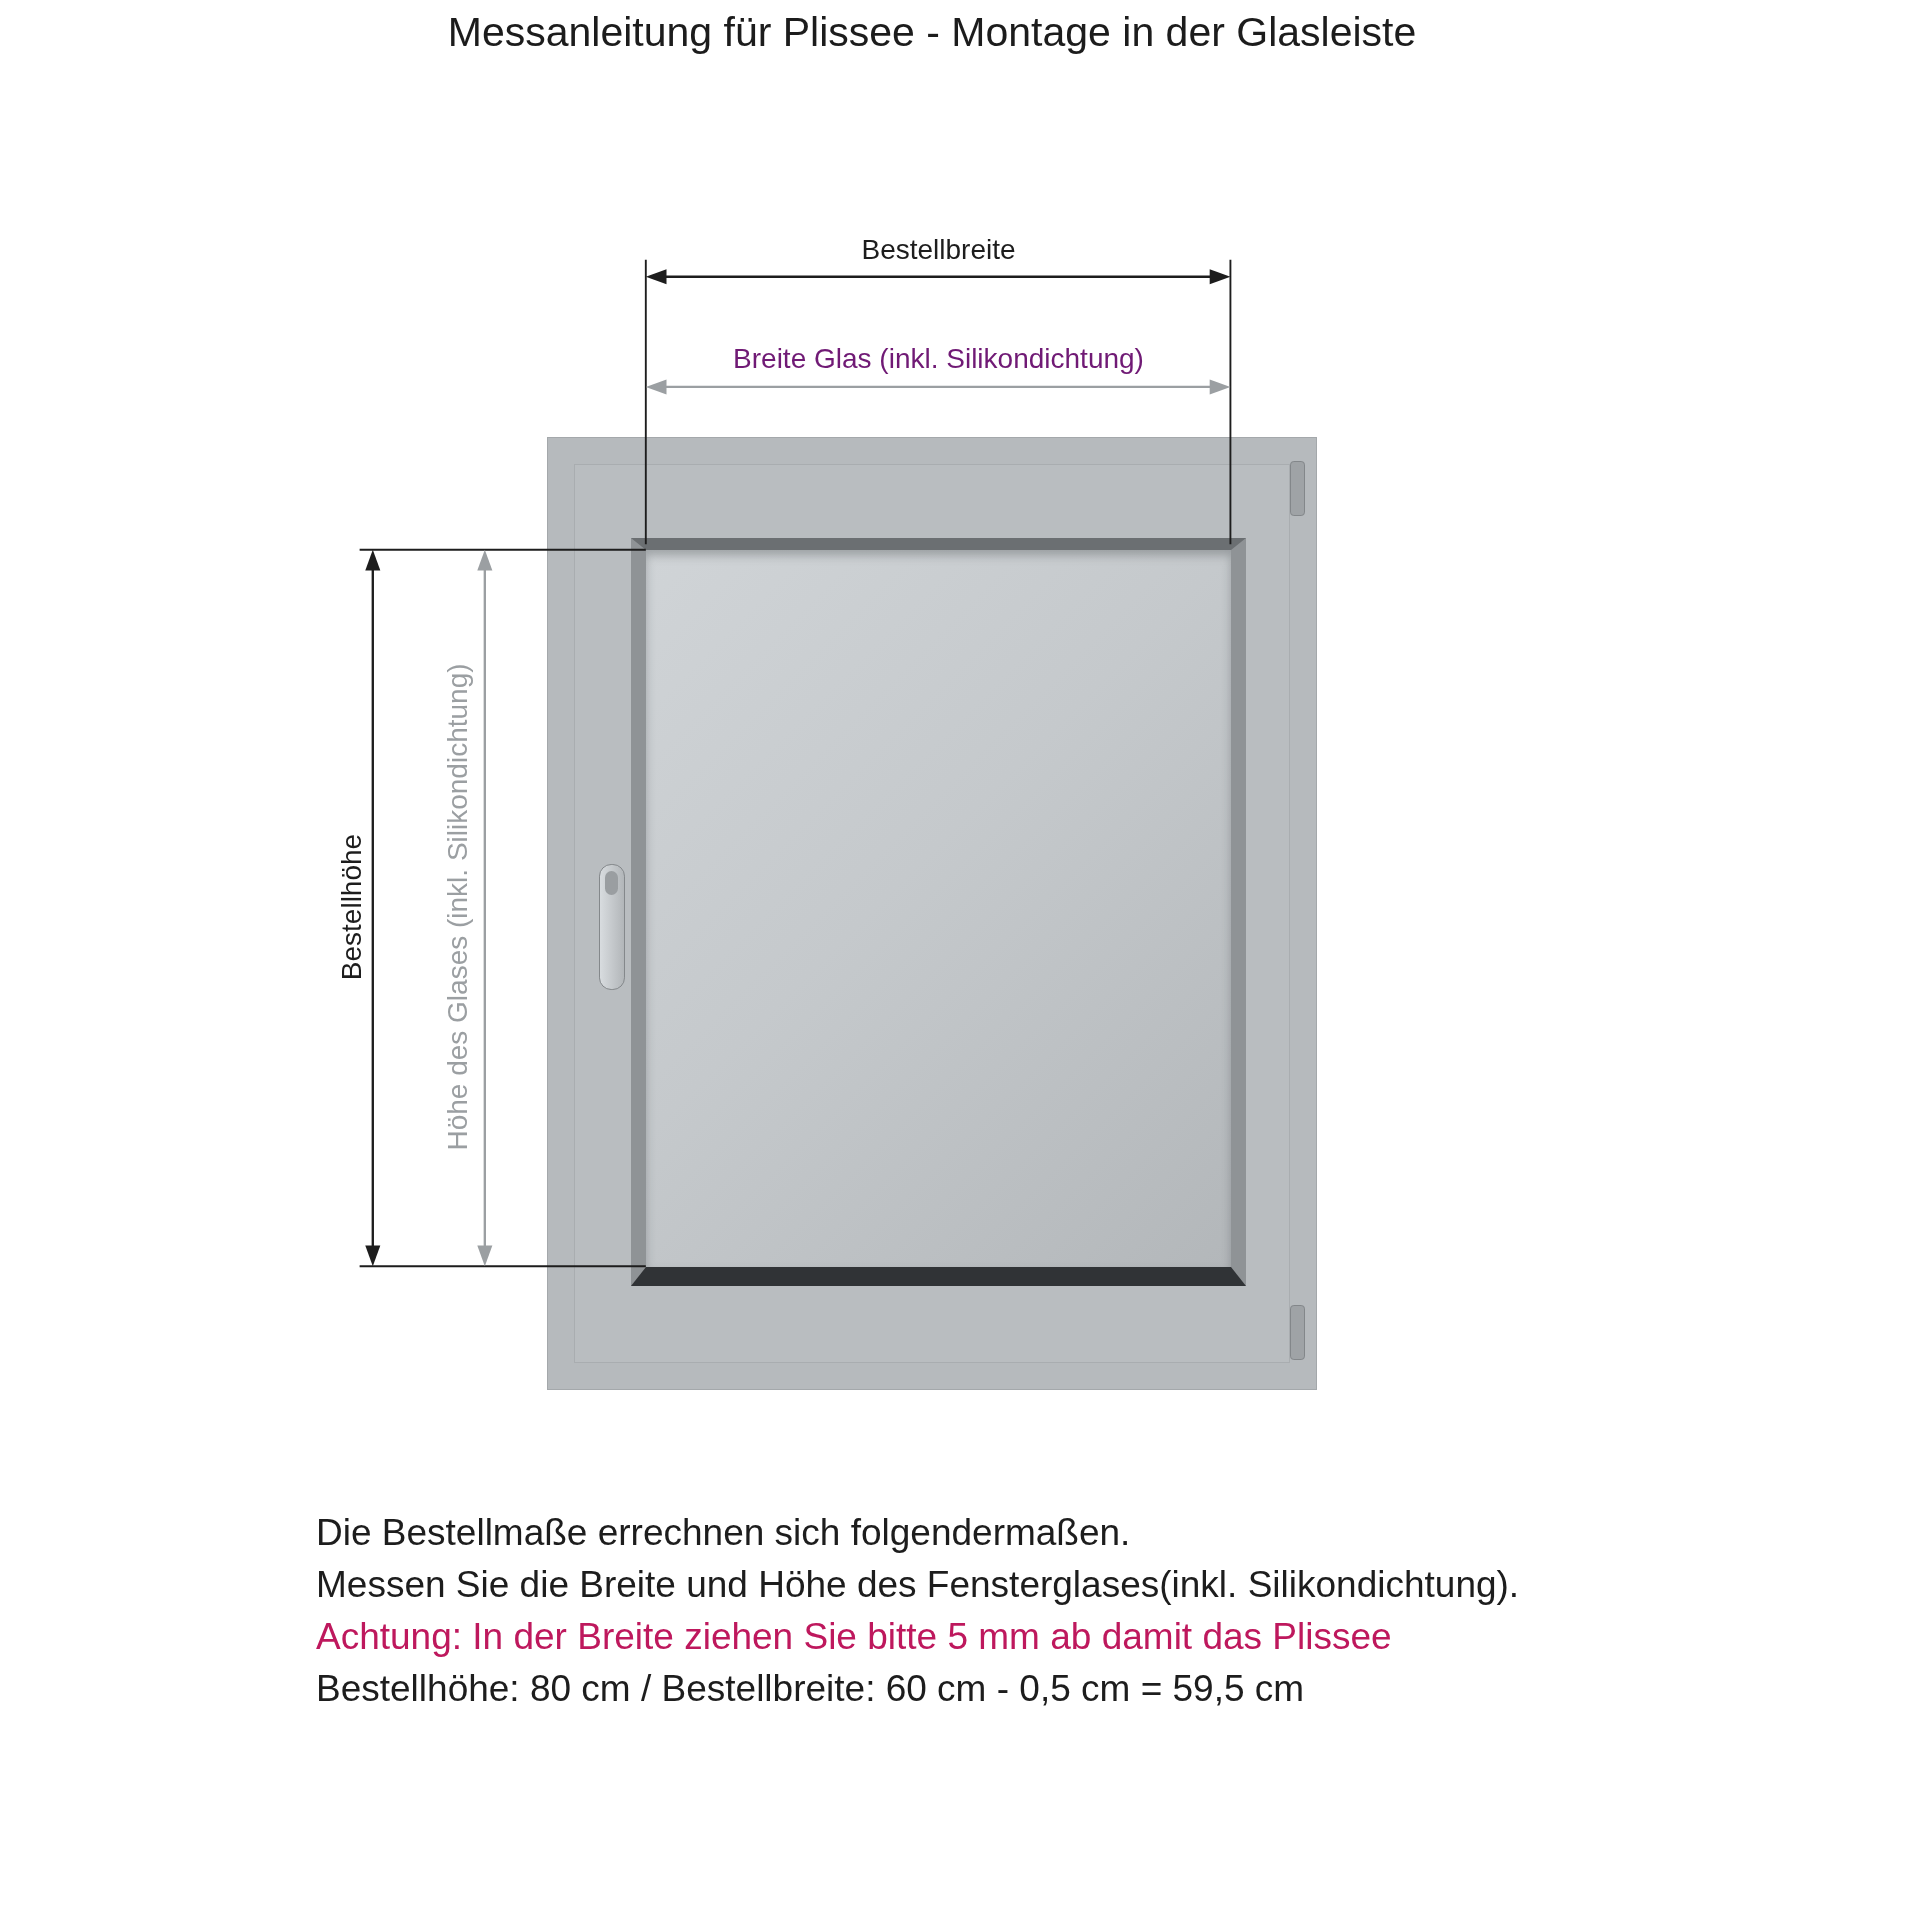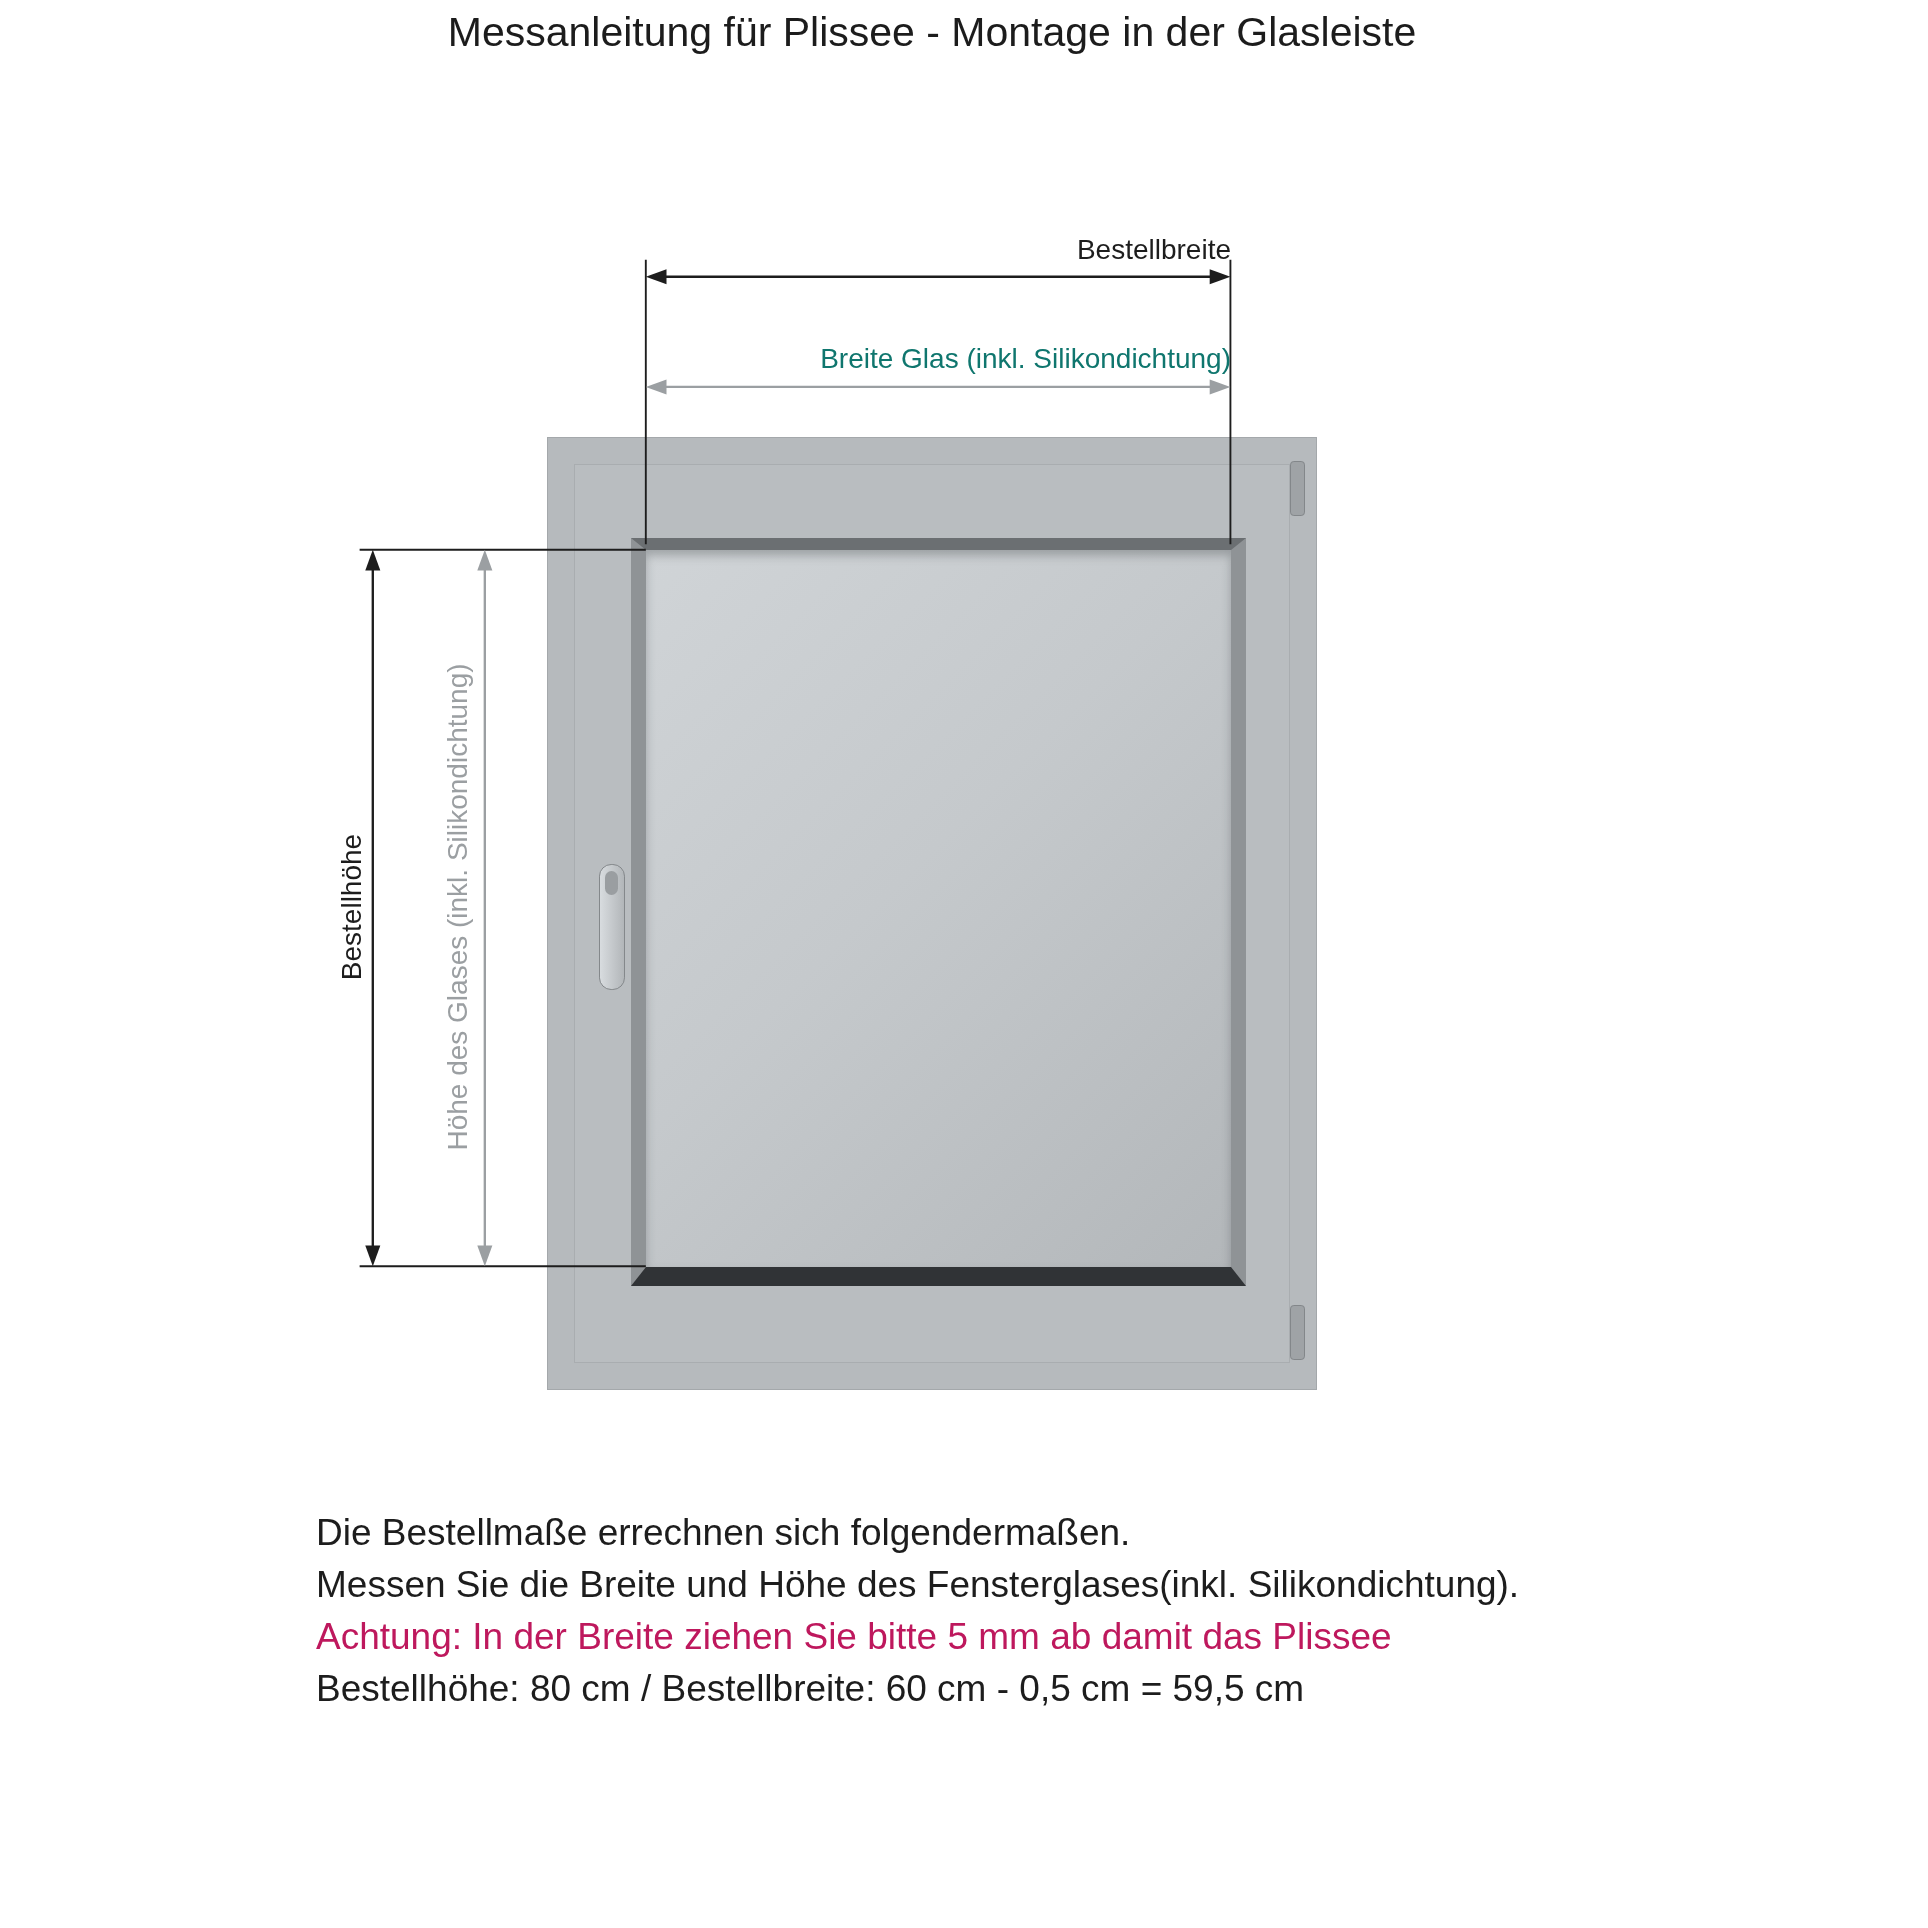--- a/index.html
+++ b/index.html
@@ -72,26 +72,26 @@
     border-radius: 3.8px;
     box-sizing: border-box;
   }
   .hinge-top { left: 1290px; top: 461px; }
   .hinge-bottom { left: 1290px; top: 1305px; }
 
   
   .h-label {
     position: absolute;
     left: 646px; width: 585px;
-    text-align: right;
+    text-align: center;
     font-size: 28px;
     white-space: nowrap;
   }
   .h-label-order { top: 234px; color: #1d1d1d; }
-  .h-label-glass { top: 343px; color: #0f766e; }
+  .h-label-glass { top: 343px; color: #701a75; }
   .v-label {
     position: absolute;
     white-space: nowrap;
     transform: translate(-50%, -50%) rotate(-90deg);
     font-size: 28px;
   }
   .v-label-order { left: 352px; top: 907px; color: #1d1d1d; }
   .v-label-glass { left: 458px; top: 907px; color: #9b9fa2; }
 
   .dim-svg {

